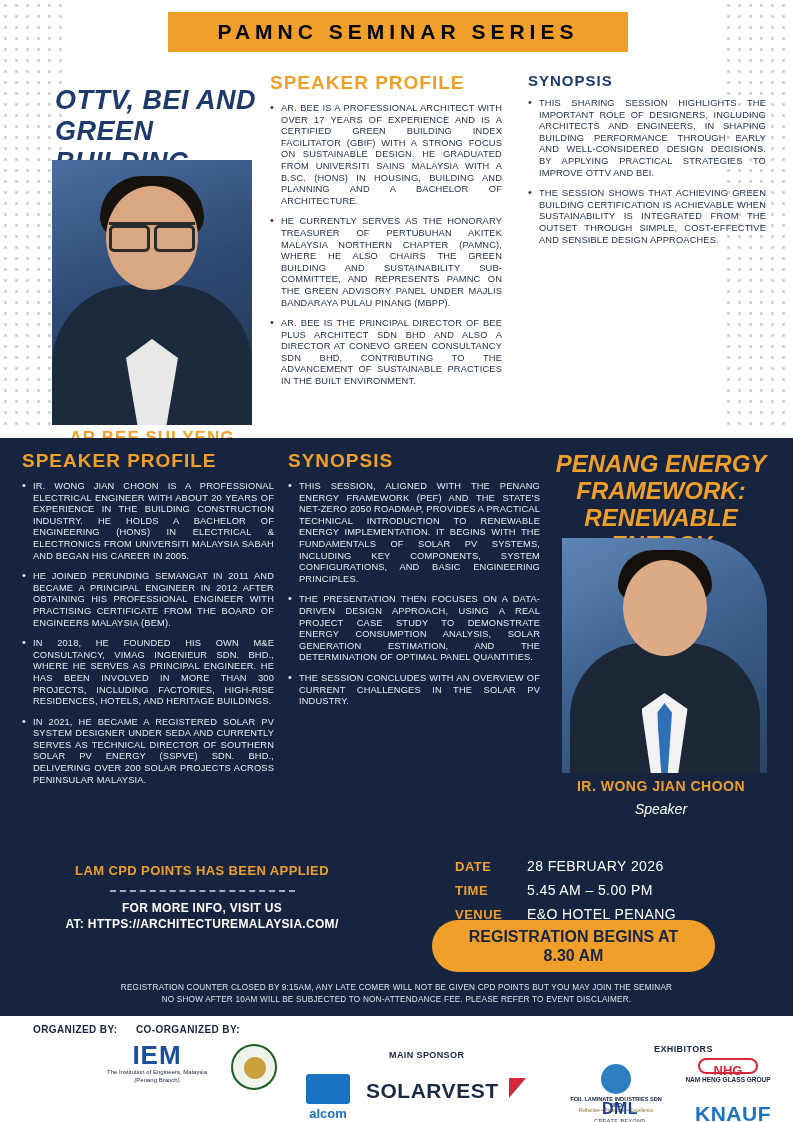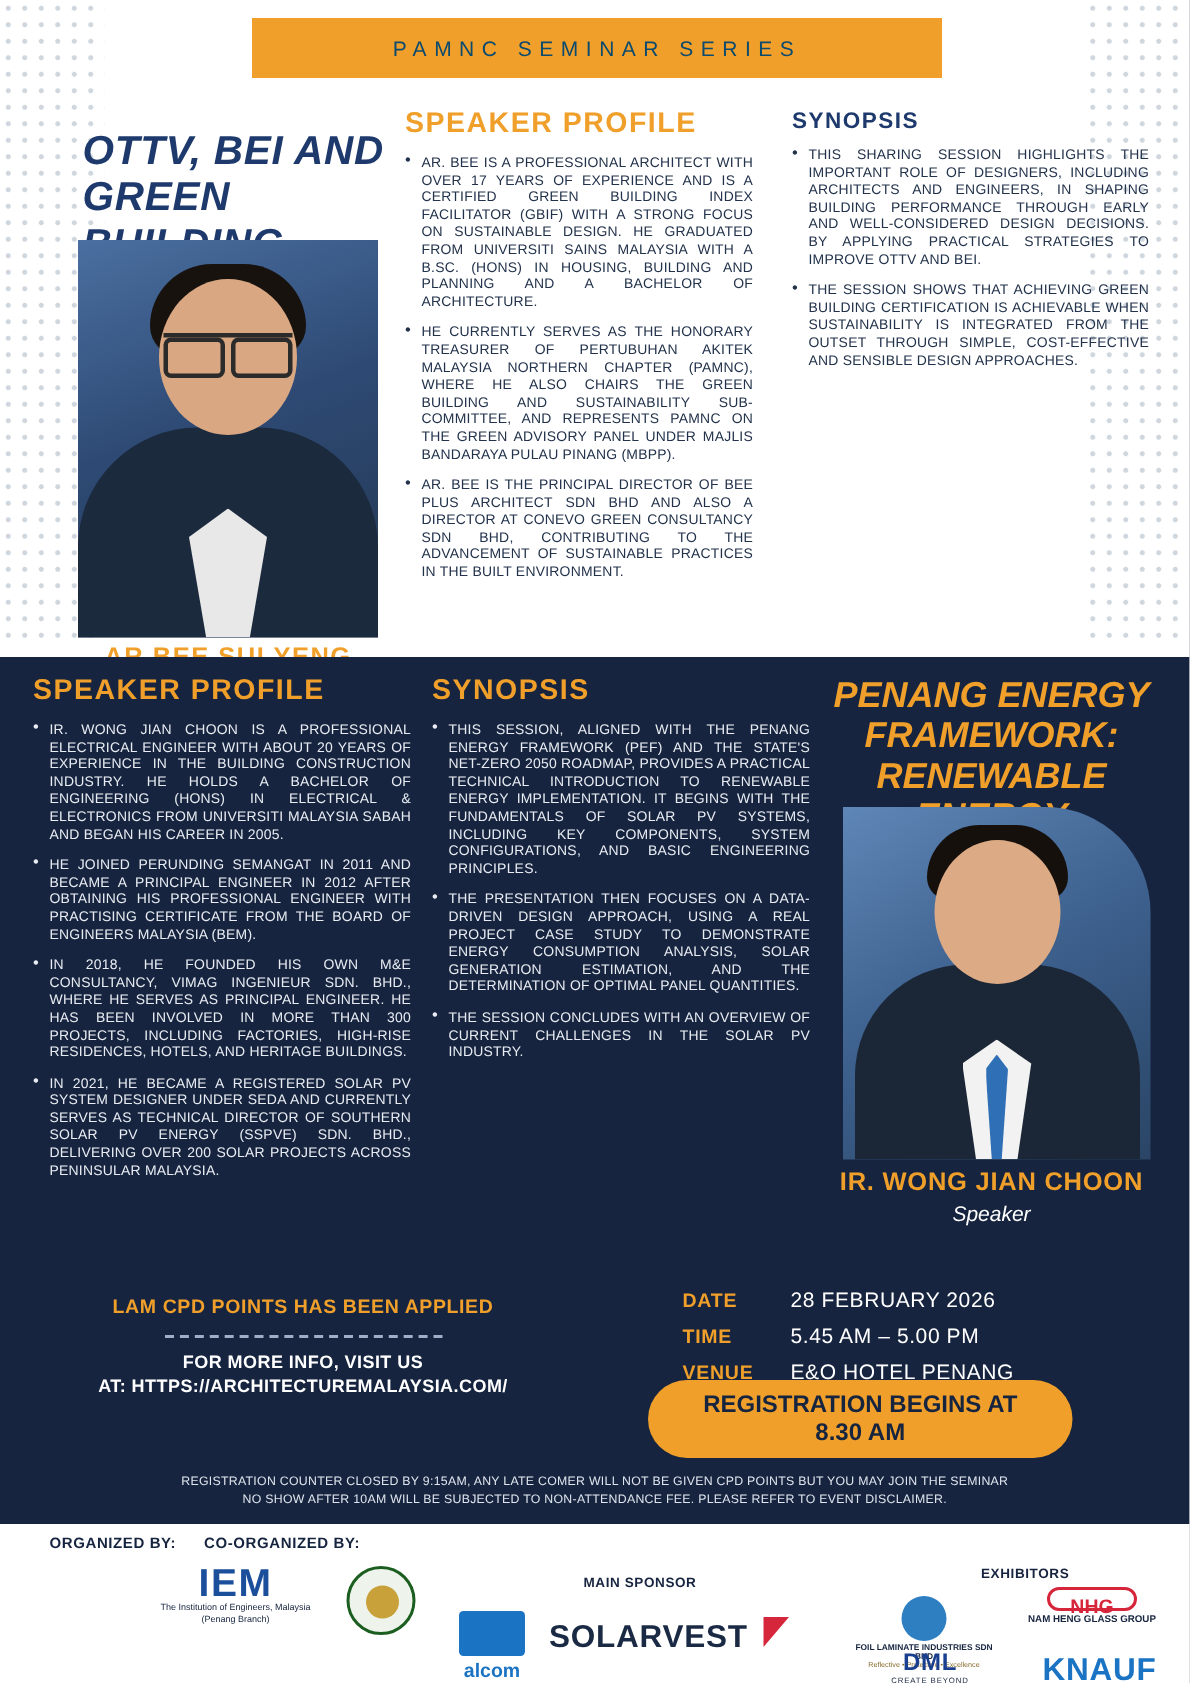--- a/index.html
+++ b/index.html
@@ -19,21 +19,21 @@
   }
   .dots-left { left:0; }
   .dots-right { right:0; }
 
   
   .title-bar {
     position:absolute; left:168px; top:12px; width:460px; height:40px;
     background:#f0a02a; display:flex; align-items:center; justify-content:center;
   }
   .title-bar span {
-    color:#0c4a6e; font-weight:normal; font-size:14px; letter-spacing:5px;
+    color:#000000; font-weight:bold; font-size:21px; letter-spacing:5px;
   }
 
   
   .s1 { position:absolute; left:0; top:60px; width:793px; height:375px; }
   .s1-heading {
     position:absolute; left:55px; top:25px; width:210px;
     color:#1e3a6d; font-weight:bold; font-style:italic; font-size:27px;
     line-height:31px; letter-spacing:0.5px;
   }
   .photo1 {
@@ -136,21 +136,21 @@
     width:46px; height:80px; background:#f2f2f2;
     clip-path:polygon(50% 0,100% 20%,80% 100%,20% 100%,0 20%);
   }
   .photo2 .tie {
     position:absolute; left:50%; bottom:0; transform:translateX(-50%);
     width:15px; height:70px; background:#2f6fb5;
     clip-path:polygon(50% 0,100% 14%,72% 100%,28% 100%,0 14%);
   }
   .name2 {
     position:absolute; left:545px; top:340px; width:232px; text-align:center;
-    color:#f0a02a; font-weight:bold; font-size:17px; letter-spacing:0.5px;
+    color:#f0a02a; font-weight:bold; font-size:14px; letter-spacing:0.5px;
   }
   .role2 {
     position:absolute; left:545px; top:363px; width:232px; text-align:center;
     color:#ffffff; font-style:italic; font-size:14px;
   }
 
   .info-table { position:absolute; left:455px; top:420px; width:330px; }
   .info-row { display:flex; margin-bottom:8px; align-items:baseline; }
   .info-label {
     width:72px; text-align:left; color:#f0a02a; font-weight:bold; font-size:13px;

